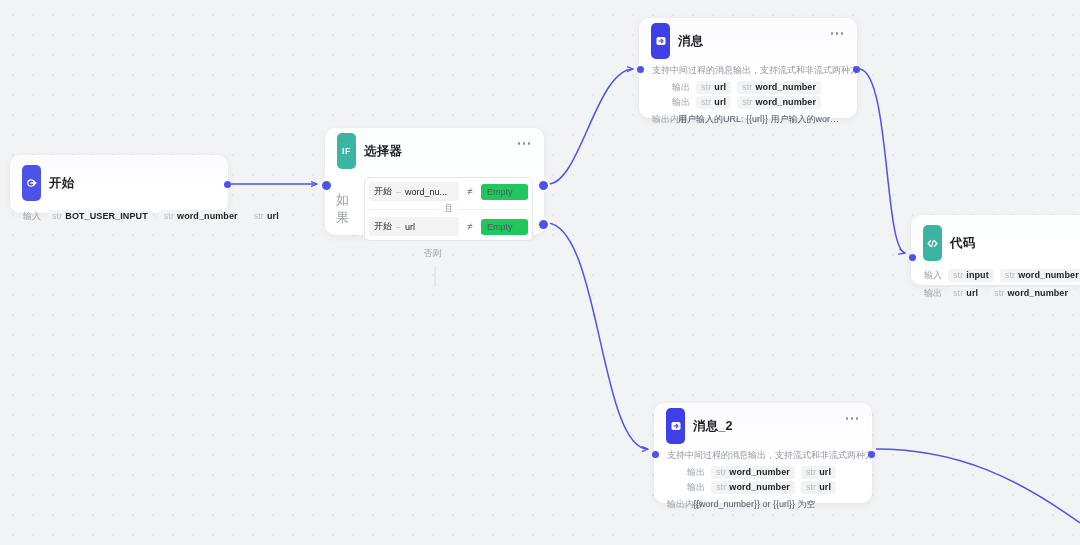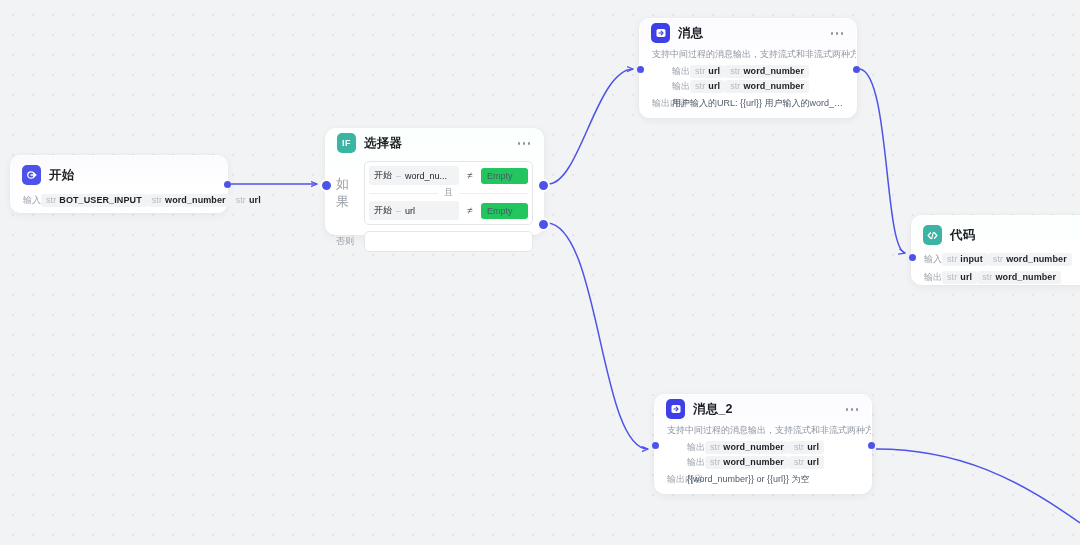--- a/index.html
+++ b/index.html
@@ -44,21 +44,21 @@
   }
   .node-head {
     display: flex;
     align-items: center;
     gap: 8px;
     padding: 4px 12px 4px 11px;
     position: relative;
   }
   .node-icon {
     width: 19px;
-    height: 20px;
+    height: 36px;
     border-radius: 5px;
     flex: 0 0 auto;
     display: flex;
     align-items: center;
     justify-content: center;
     color: #ffffff;
   }
   .ic-start  { background: #4d53e8; }
   .ic-if     { background: #3cb4a4; }
   .ic-msg    { background: #3f3fe8; }
@@ -93,20 +93,21 @@
     padding: 1px 12px 4px 12px;
     line-height: 1.35;
     white-space: nowrap;
     overflow: hidden;
   }
 
   
   .prow {
     display: flex;
     align-items: center;
+    gap: 6px;
     padding: 1px 12px 1px 12px;
     line-height: 1;
     white-space: nowrap;
   }
   .prow-label {
     font-size: 9px;
     color: #9aa0a8;
     flex: 0 0 auto;
   }
   .prow-label.r {
@@ -238,20 +239,21 @@
   .cond-join .ln {
     flex: 1 1 auto;
     height: 1px;
     background: #eceef1;
   }
   .else-row {
     display: flex;
     align-items: center;
     gap: 6px;
     padding: 0 10px 8px 10px;
+    flex-direction: column;
   }
   .else-lbl {
     font-size: 9px;
     color: #9aa0a8;
     width: 22px;
     flex: 0 0 auto;
   }
   .else-box {
     flex: 1 1 auto;
     height: 19px;
@@ -263,21 +265,21 @@
   
   #node-msg {
     left: 639px;
     top: 18px;
     width: 218px;
     height: 100px;
     background: linear-gradient(180deg, #fbfbff 0%, #ffffff 55%);
   }
   #node-msg2 {
     left: 654px;
-    top: 394px;
+    top: 403px;
     width: 218px;
     height: 100px;
     background: linear-gradient(180deg, #fbfbff 0%, #ffffff 55%);
   }
   #node-code {
     left: 911px;
     top: 215px;
     width: 200px;
     height: 70px;
     background: linear-gradient(180deg, #fafffd 0%, #ffffff 55%);

